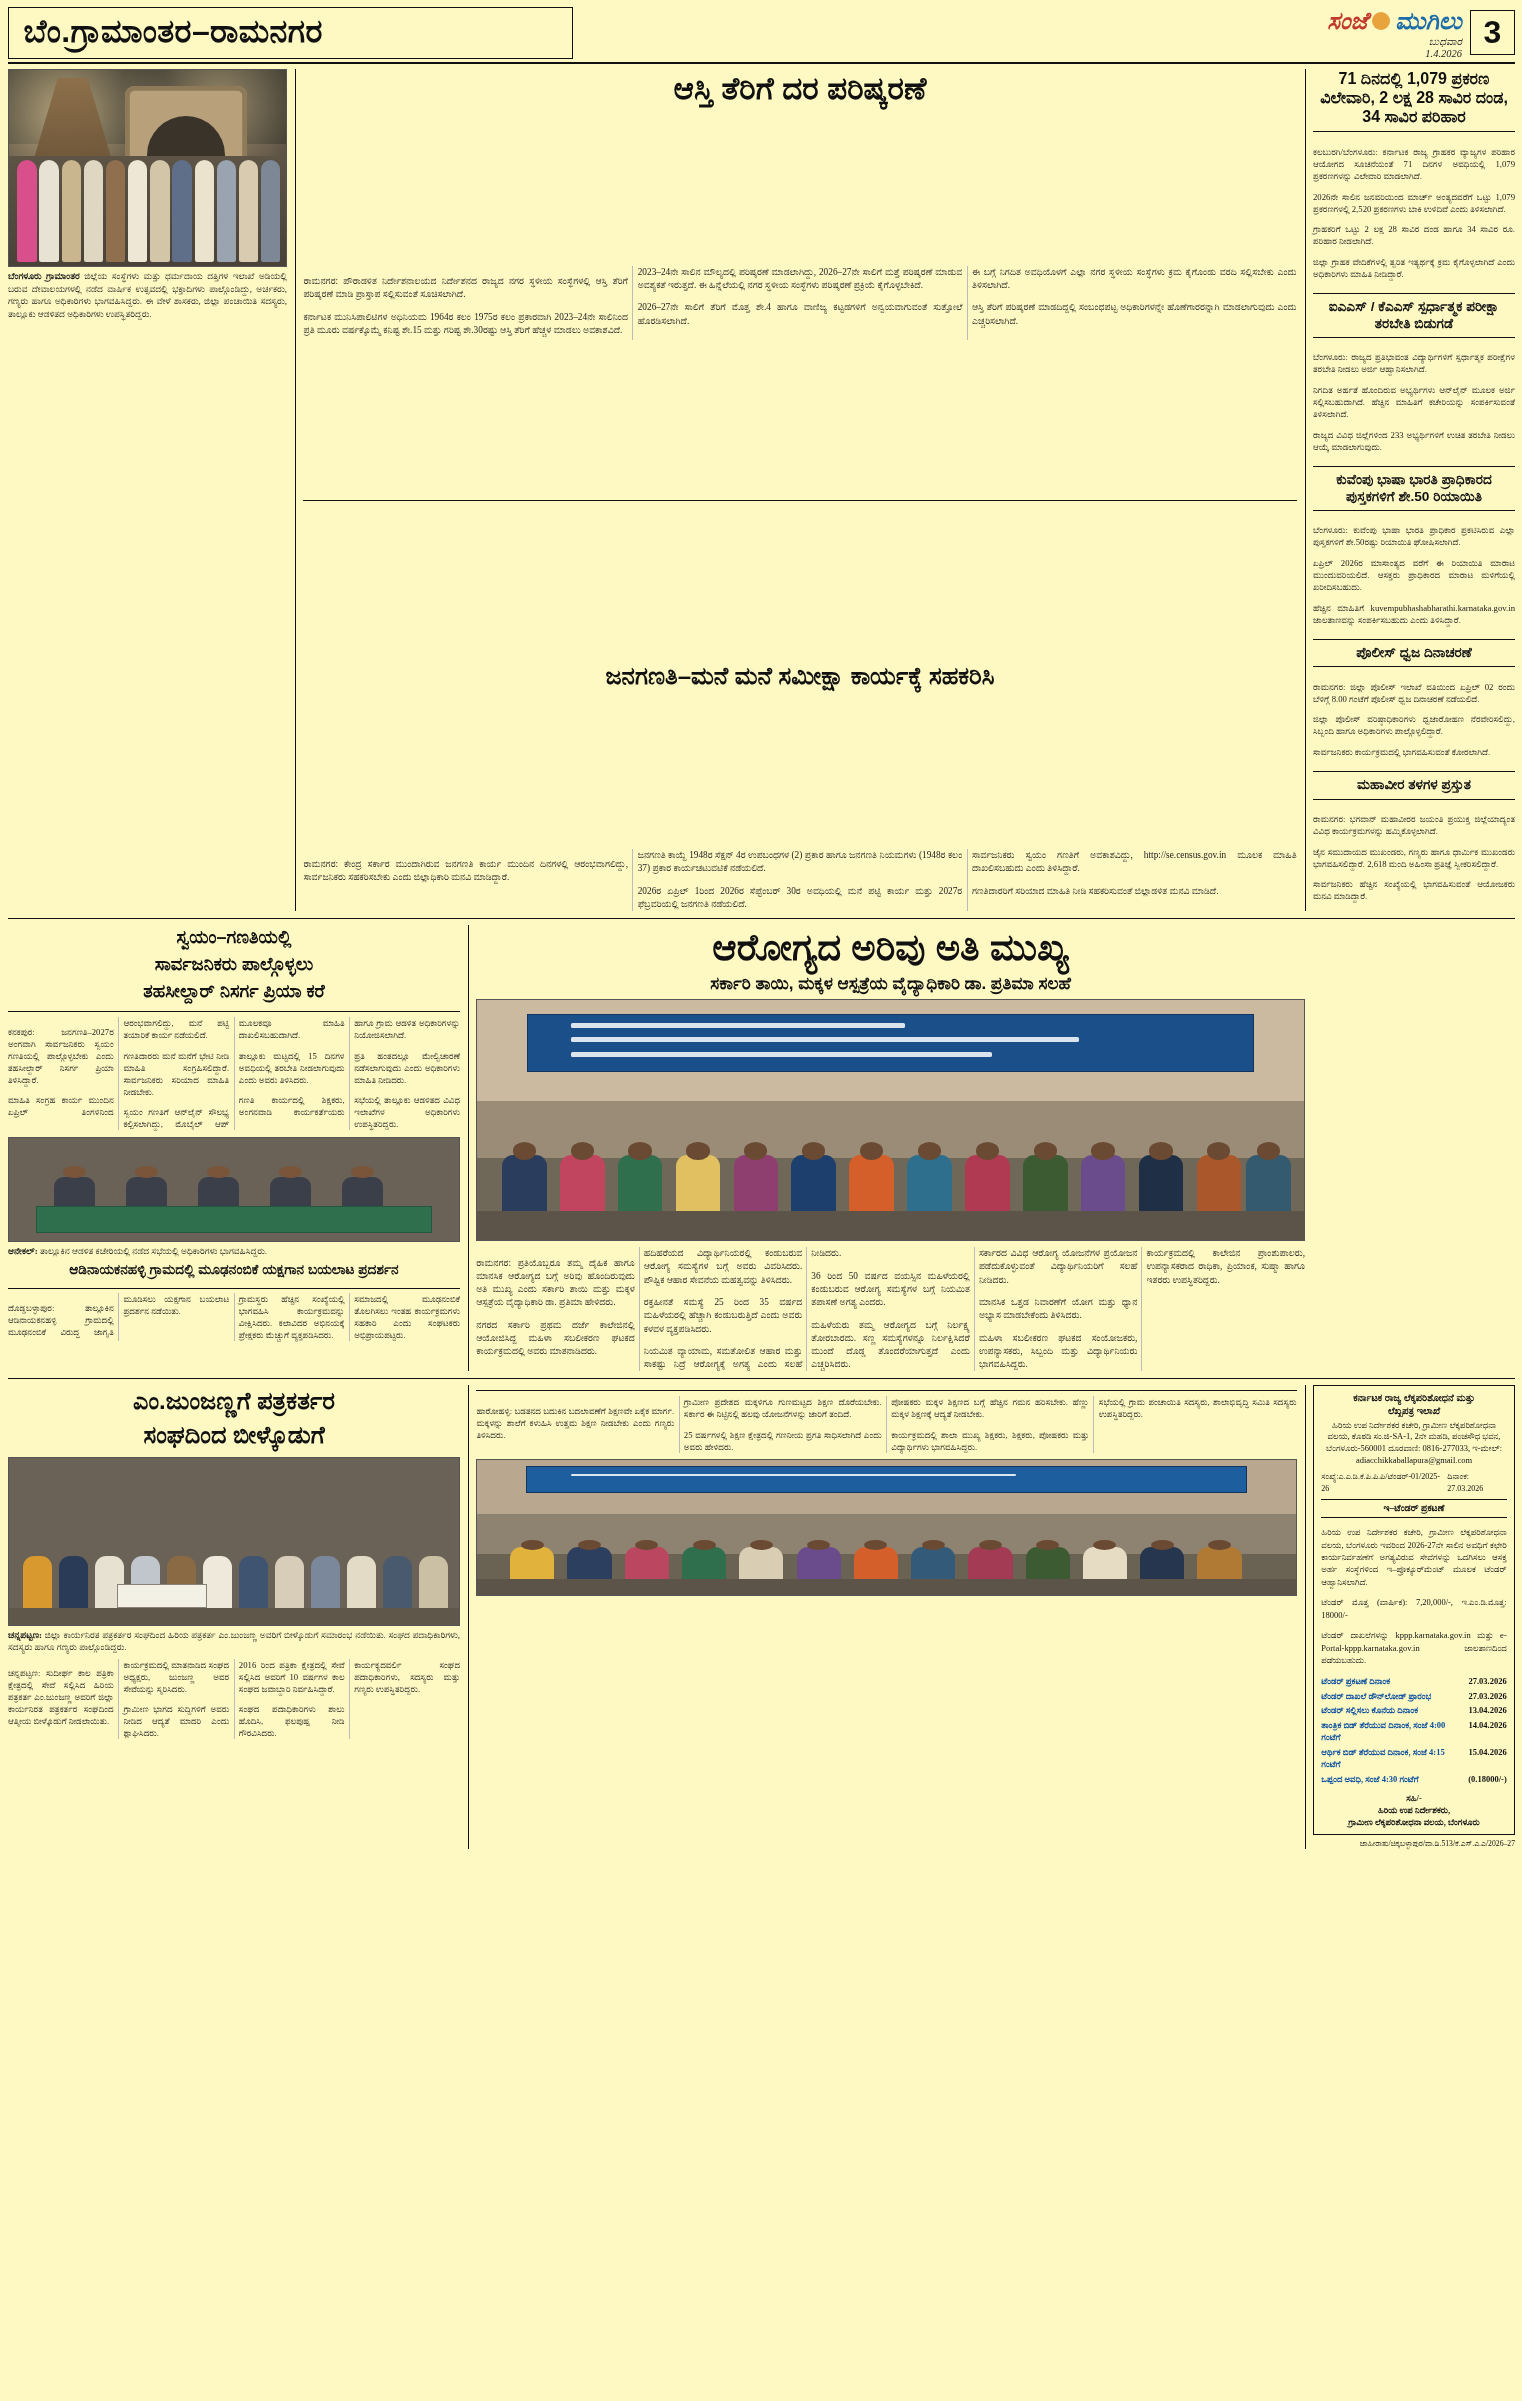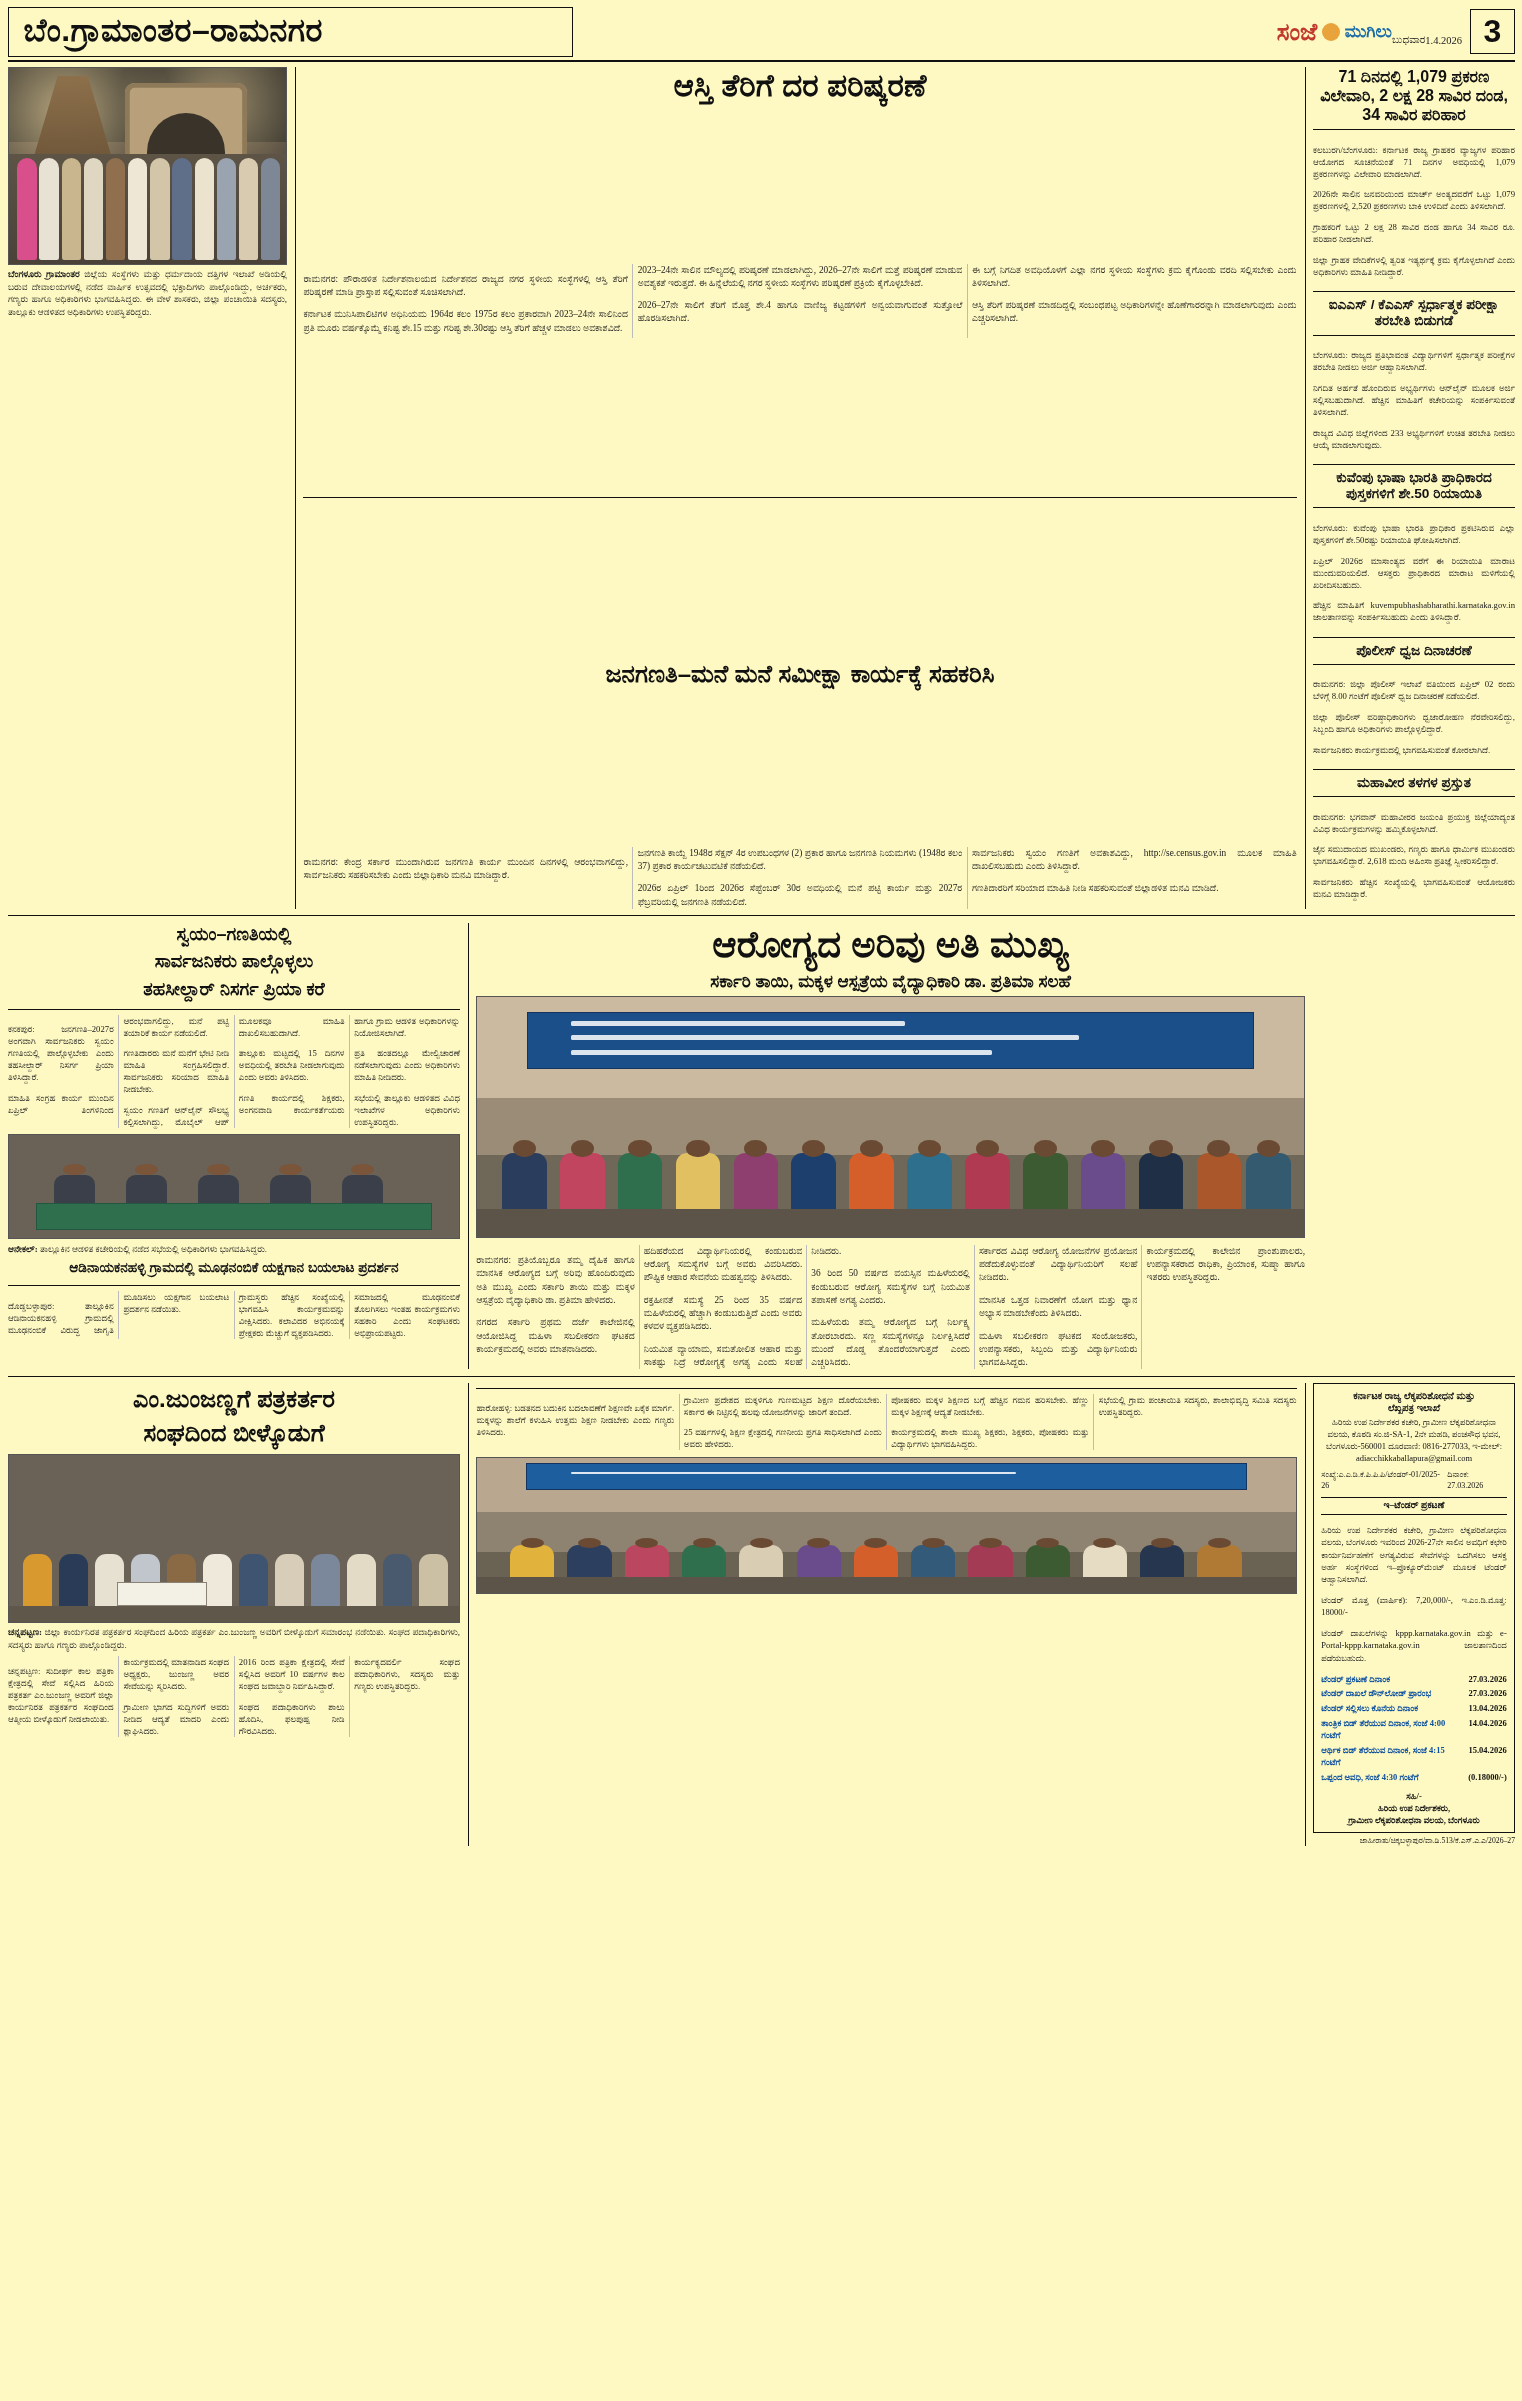--- a/index.html
+++ b/index.html
@@ -40,37 +40,38 @@
     letter-spacing:0.4px;
     font-family:"Liberation Sans", sans-serif;
   }
   .masthead-right {
     display:flex;
     align-items:center;
     gap:8px;
   }
   .brand {
     display:flex;
-    flex-direction:row;
+    flex-direction:column;
     align-items:flex-end;
     justify-content:center;
+    font-style:italic;
   }
   .brand-row { display:flex; align-items:center; gap:4.8px; }
   .brand-word-1 {
     font-family:"Liberation Sans", sans-serif;
     font-size:24px; font-weight:bold; color:#c0392b;
   }
   .brand-sun {
     width:18px; height:18px; border-radius:50%;
     background:#e8a33d;
     display:inline-block;
   }
   .brand-word-2 {
     font-family:"Liberation Sans", sans-serif;
-    font-size:17px; font-weight:bold; color:#1b6ca8;
+    font-size:24px; font-weight:bold; color:#1b6ca8;
   }
   .brand-sub { font-size:10.5px; color:#222; margin-top:1.6px; }
   .brand-date { font-size:10.5px; color:#222; }
   .page-num {
     border:1.6px solid #111;
     width:45px; height:45px;
     display:flex; align-items:center; justify-content:center;
     font-size:32px; font-weight:bold;
     font-family:"Liberation Sans", sans-serif;
   }

